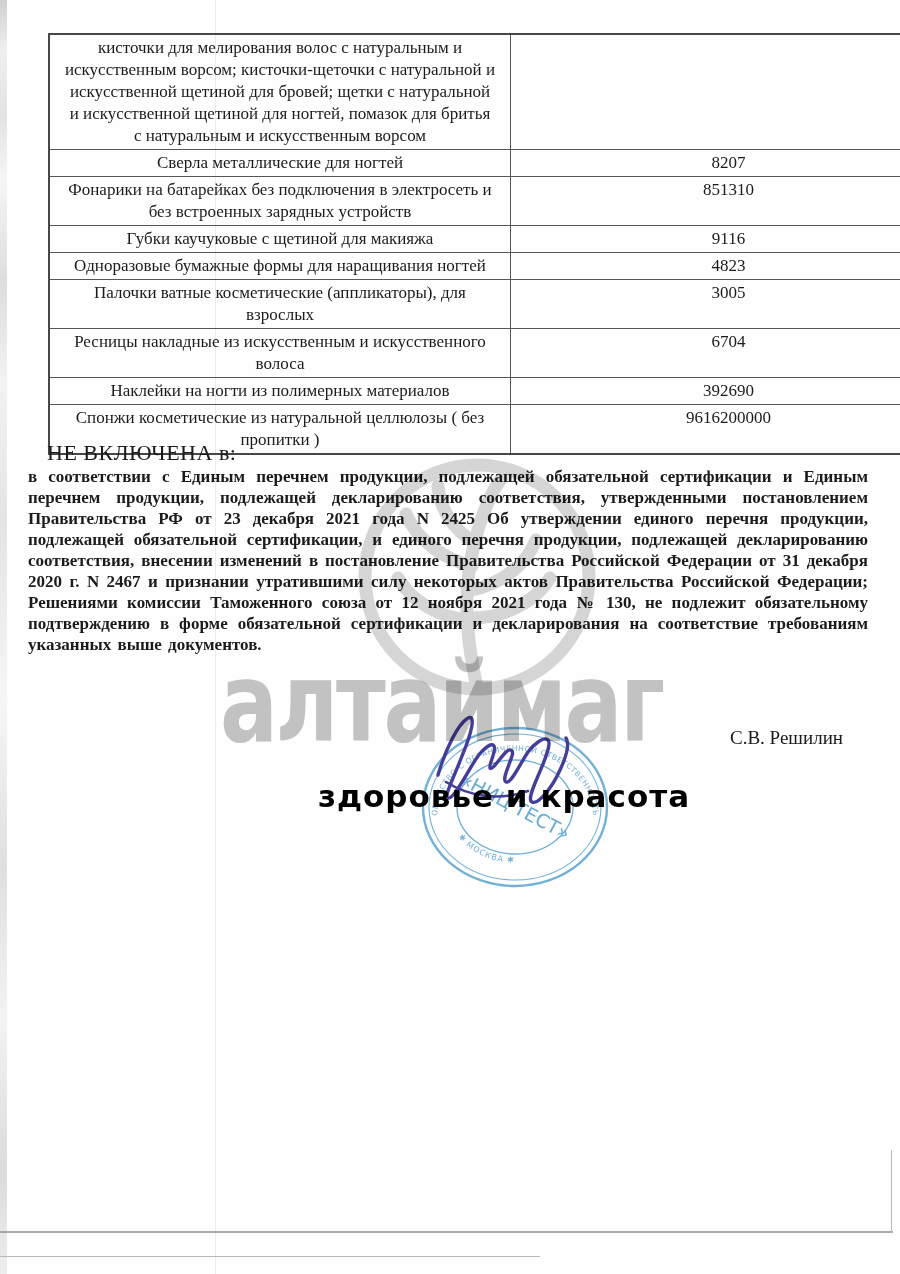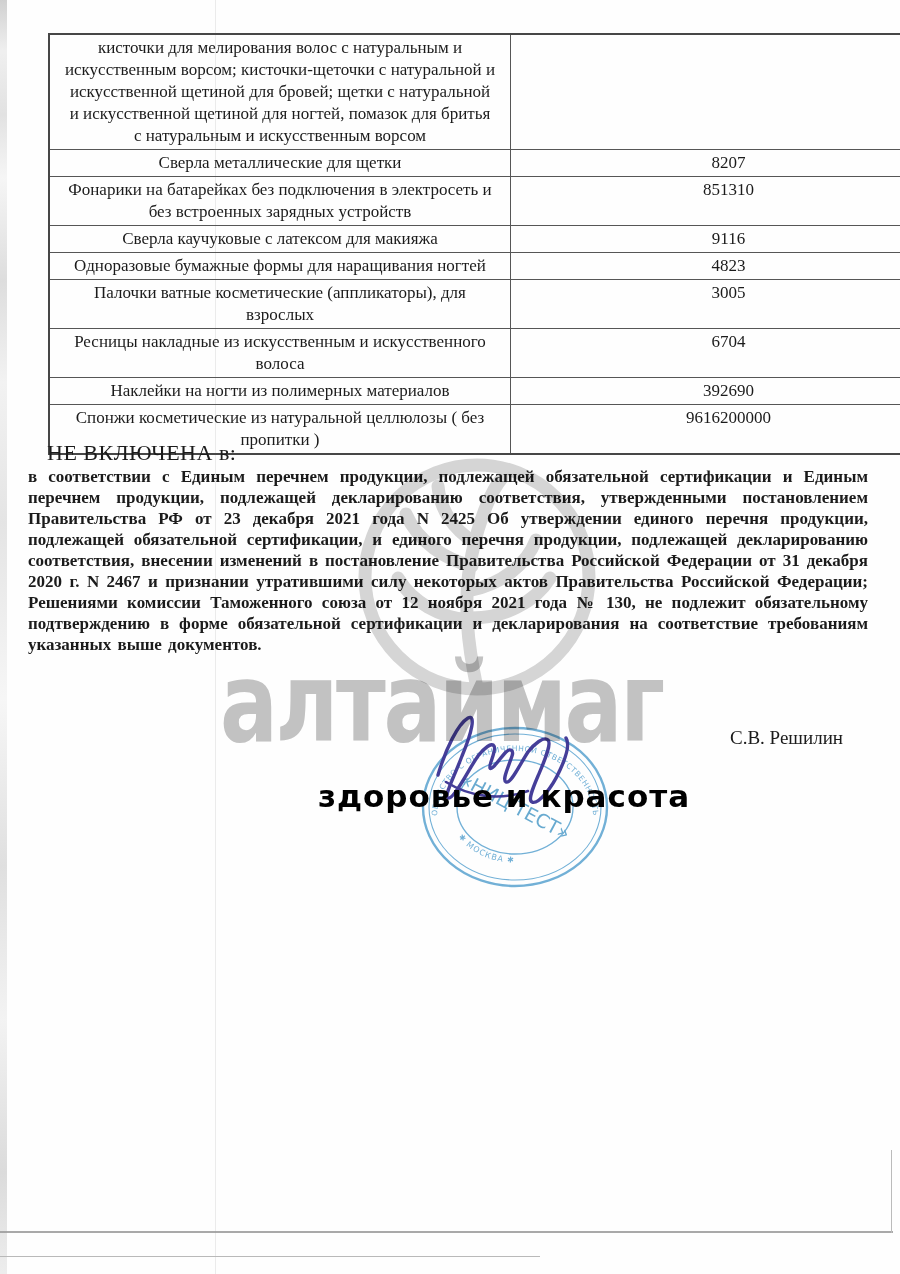--- a/index.html
+++ b/index.html
@@ -99,31 +99,31 @@
   <div class="scan-right-corner"></div>
 
   <table class="doc-table">
     <tbody>
     <tr>
       <td class="c-name">кисточки для мелирования волос с натуральным и искусственным ворсом; кисточки-щеточки с натуральной и искусственной щетиной для бровей; щетки с натуральной и искусственной щетиной для ногтей, помазок для бритья с натуральным и искусственным ворсом</td>
       <td class="c-code"></td>
     </tr>
 
     <tr>
-      <td class="c-name">Сверла металлические для щетки</td>
+      <td class="c-name">Сверла металлические для ногтей</td>
       <td class="c-code">8207</td>
     </tr>
 
     <tr>
       <td class="c-name">Фонарики на батарейках без подключения в электросеть и без встроенных зарядных устройств</td>
       <td class="c-code">851310</td>
     </tr>
 
     <tr>
-      <td class="c-name">Сверла каучуковые с латексом для макияжа</td>
+      <td class="c-name">Губки каучуковые с щетиной для макияжа</td>
       <td class="c-code">9116</td>
     </tr>
 
     <tr>
       <td class="c-name">Одноразовые бумажные формы для наращивания ногтей</td>
       <td class="c-code">4823</td>
     </tr>
 
     <tr>
       <td class="c-name">Палочки ватные косметические (аппликаторы), для взрослых</td>

